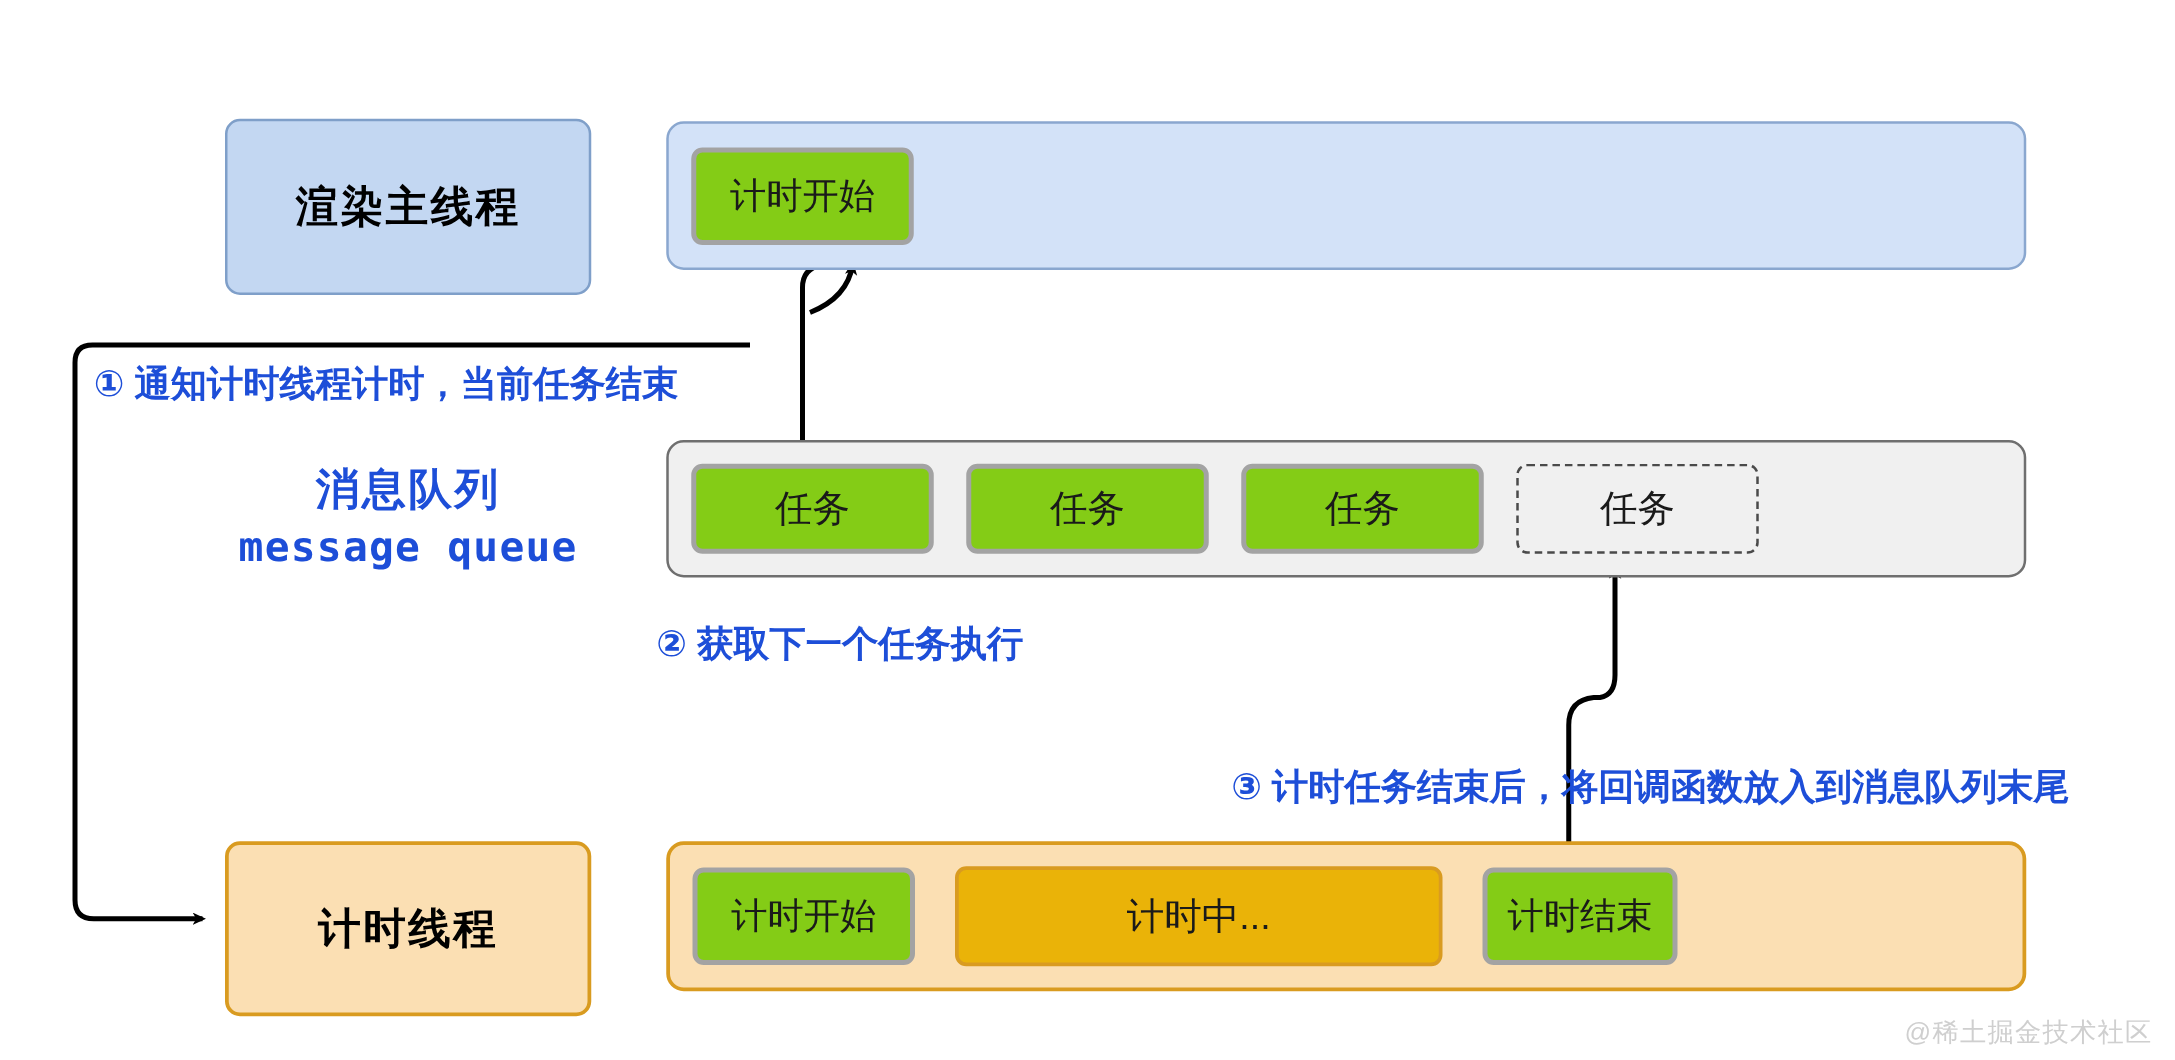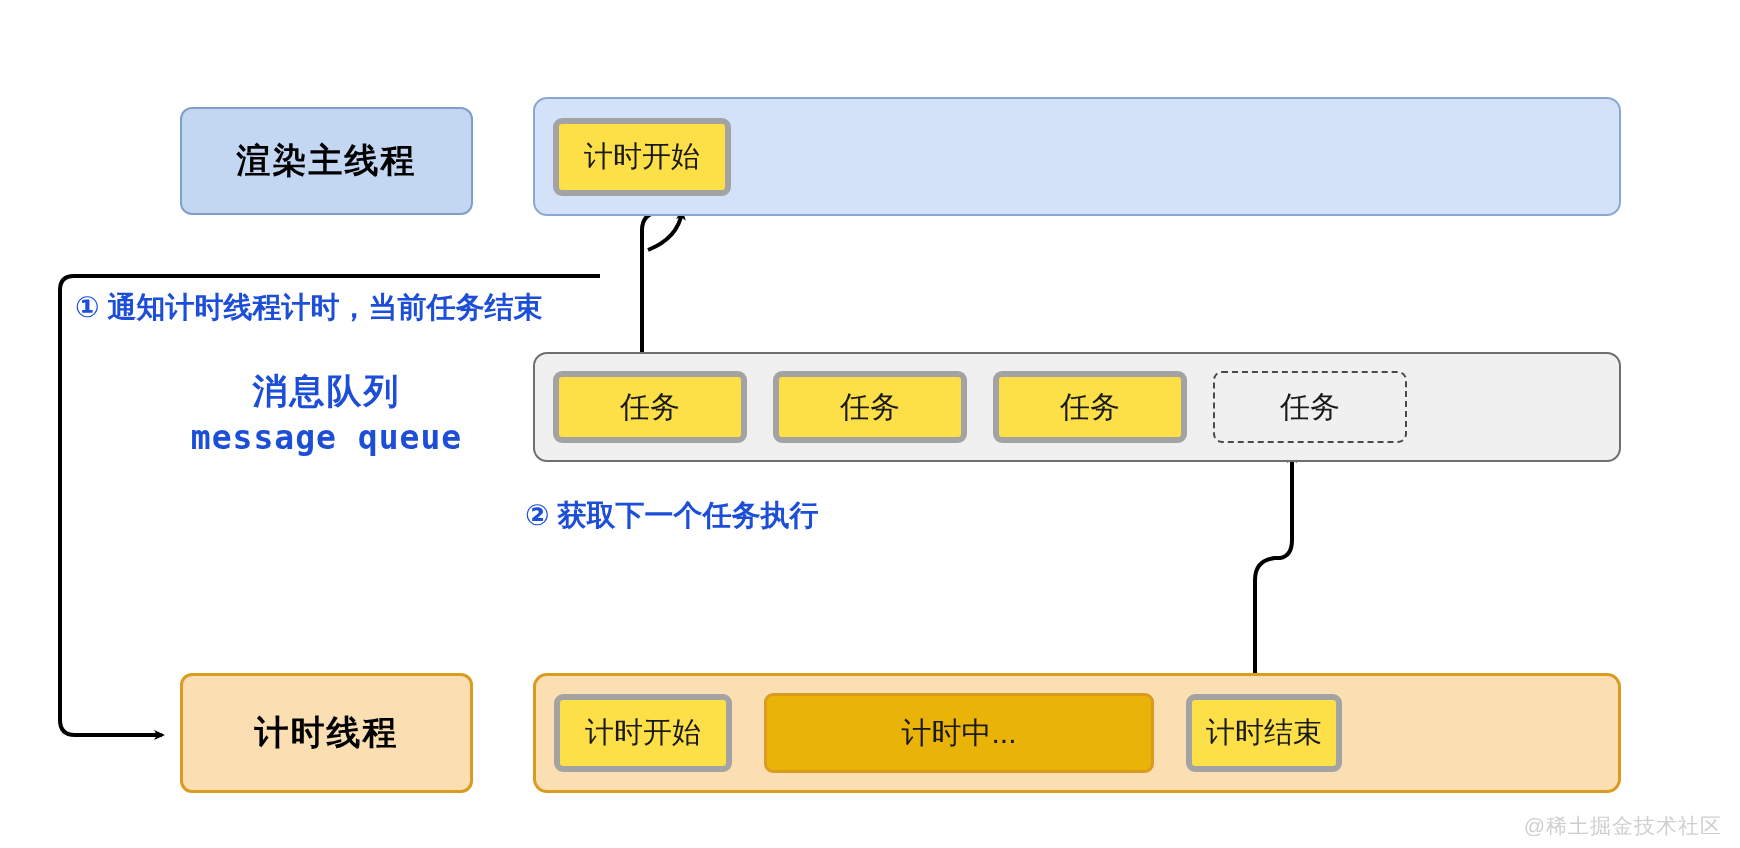--- a/index.html
+++ b/index.html
@@ -63,22 +63,22 @@
   }
   .track.grey {
     background: #f0f0f0;
     border: 2px solid #6f6f6f;
   }
 
   
   .chip {
     border-radius: 9px;
     font-size: 29px;
-    background: #fde047;
-    border: 6px solid #a3a3a3;
+    background: #84cc16;
+    border: 4px solid #a3a3a3;
     color: #1a1a1a;
   }
   .chip.dashed {
     background: transparent;
     border: 2px dashed #4a4a4a;
   }
   .chip.amber {
     background: #eab308;
     border: 3px solid #d99b20;
     font-size: 30px;
@@ -143,21 +143,21 @@
     <path d="M 60,300 L 60,720 Q 60,735 75,735 L 162,735" fill="none" stroke="#000000" stroke-width="4" marker-end="url(#arrowhead)"></path>
 
     <path d="M 60,300 L 60,290 Q 60,276 74,276 L 600,276" fill="none" stroke="#000000" stroke-width="4"></path>
 
     <path d="M 642,355 L 642,230 Q 642,215 657,212" fill="none" stroke="#000000" stroke-width="4"></path>
     <path d="M 648,250 Q 678,238 682,212" fill="none" stroke="#000000" stroke-width="4" marker-end="url(#arrowhead)"></path>
 
     <path d="M 1255,690 L 1255,580 Q 1255,560 1275,558 L 1280,558 Q 1292,556 1292,540 L 1292,455" fill="none" stroke="#000000" stroke-width="4" marker-end="url(#arrowhead)"></path>
   </svg>
 
-  <div class="node lane-pill blue" style="left:180px; top:95px; width:293px; height:108px;margin-top:12px;">
+  <div class="node lane-pill blue" style="left:180px; top:95px; width:293px; height:141px;">
     <span>渲染主线程</span>
   </div>
 
   <div class="node track blue" style="left:533px; top:97px; width:1088px; height:119px; justify-content:flex-start; padding-left:18px;">
     <div class="node chip" style="position:relative; left:0; top:0; width:178px; height:78px;">
       <span>计时开始</span>
     </div>
   </div>
 
   <div class="text-label step-label" style="left:75px; top:288px;">
@@ -187,22 +187,25 @@
 
     <div class="node chip task dashed" style="position:relative; left:0; top:0; width:194px; height:72px;">
       <span>任务</span>
     </div>
   </div>
 
   <div class="text-label step-label" style="left:525px; top:496px;">
     <span>② 获取下一个任务执行</span>
   </div>
 
-
-  <div class="node lane-pill orange" style="left:180px; top:673px; width:293px; height:120px;">
+  <div class="text-label step-label" style="left:985px; top:610px;">
+    <span>③ 计时任务结束后，将回调函数放入到消息队列末尾</span>
+  </div>
+
+  <div class="node lane-pill orange" style="left:180px; top:673px; width:293px; height:140px;">
     <span>计时线程</span>
   </div>
 
   <div class="node track orange" style="left:533px; top:673px; width:1088px; height:120px; justify-content:flex-start; gap:32px; padding-left:18px;">
 
     <div class="node chip" style="position:relative; left:0; top:0; width:178px; height:78px;">
       <span>计时开始</span>
     </div>
 
     <div class="node chip amber" style="position:relative; left:0; top:0; width:390px; height:80px;">

